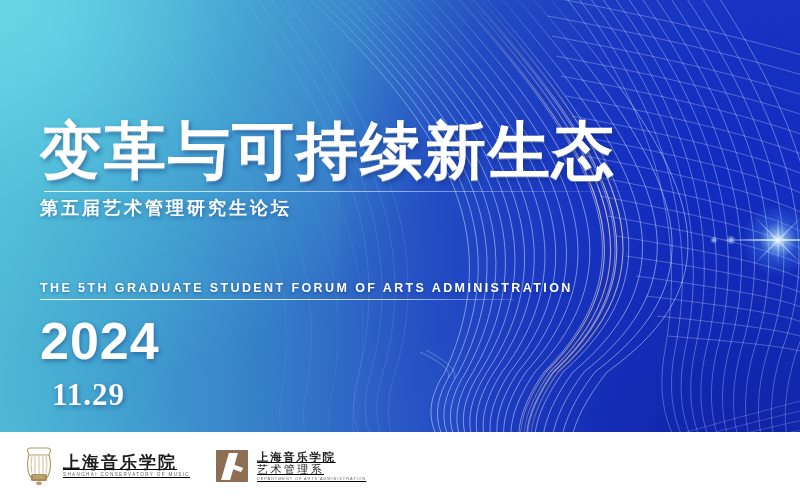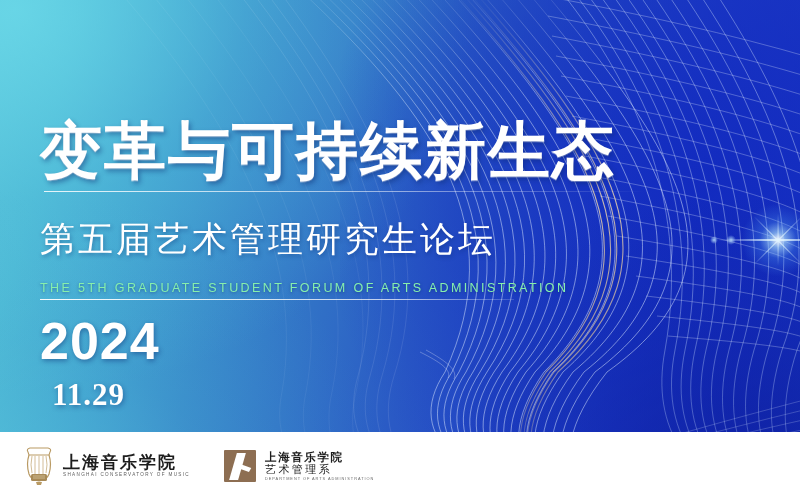--- a/index.html
+++ b/index.html
@@ -95,38 +95,38 @@
     letter-spacing:2px;
     white-space:nowrap;
     text-shadow:2px 3px 5px rgba(10,40,110,.45), 0 1px 0 rgba(255,255,255,.5);
     font-family:"DejaVu Sans","Liberation Sans",sans-serif;
   }
   .title-rule{
     position:absolute;left:44px;top:191px;width:600px;height:1px;
     background:linear-gradient(90deg, rgba(255,255,255,.85) 0%, rgba(255,255,255,.5) 60%, rgba(255,255,255,0) 100%);
   }
   .sub-title{
-    position:absolute;left:40px;top:216px;
+    position:absolute;left:40px;top:196px;
     margin:0;
-    font-size:35px;
-    font-weight:normal;
+    font-size:18px;
+    font-weight:bold;
     color:#ffffff;
     letter-spacing:3px;
     white-space:nowrap;
     text-shadow:1px 2px 4px rgba(10,40,110,.4);
     font-family:"DejaVu Sans","Liberation Sans",sans-serif;
   }
 
   .en-line{position:absolute;left:40px;top:281px;}
   .en-title{
     margin:0;
     font-size:12.5px;
-    font-weight:normal;
+    font-weight:bold;
     letter-spacing:2.4px;
-    color:#86efac;
+    color:#ffffff;
     white-space:nowrap;
     text-shadow:0 1px 3px rgba(10,40,110,.5);
   }
   .en-rule{
     margin-top:4px;width:474px;height:1px;
     background:linear-gradient(90deg, rgba(255,255,255,.95) 0%, rgba(255,255,255,.7) 75%, rgba(255,255,255,.15) 100%);
   }
 
   .date-block{position:absolute;left:40px;top:315px;color:#ffffff;}
   .date-year{
@@ -139,21 +139,21 @@
     font-family:Liberation Serif, serif;
   }
 
   
   .footer{
     position:absolute;left:0;bottom:0;width:800px;height:68px;
     background:#ffffff;
     display:flex;align-items:center;justify-content:space-between;
     padding:0 22px 0 24px;
   }
-  .footer-logos{display:flex;align-items:center;gap:34px;}
+  .footer-logos{display:flex;align-items:center;gap:26px;text-decoration:underline;}
 
   .logo{display:flex;align-items:center;gap:9px;}
 
   .lyre{
     width:30px;height:40px;flex:0 0 auto;
   }
   .logo-text-a{display:flex;flex-direction:column;gap:2px;}
   .logo-cn-a{
     font-size:17px;color:#1d1d1d;letter-spacing:2px;line-height:1;
     font-family:"DejaVu Serif","Liberation Serif",serif;font-weight:bold;

